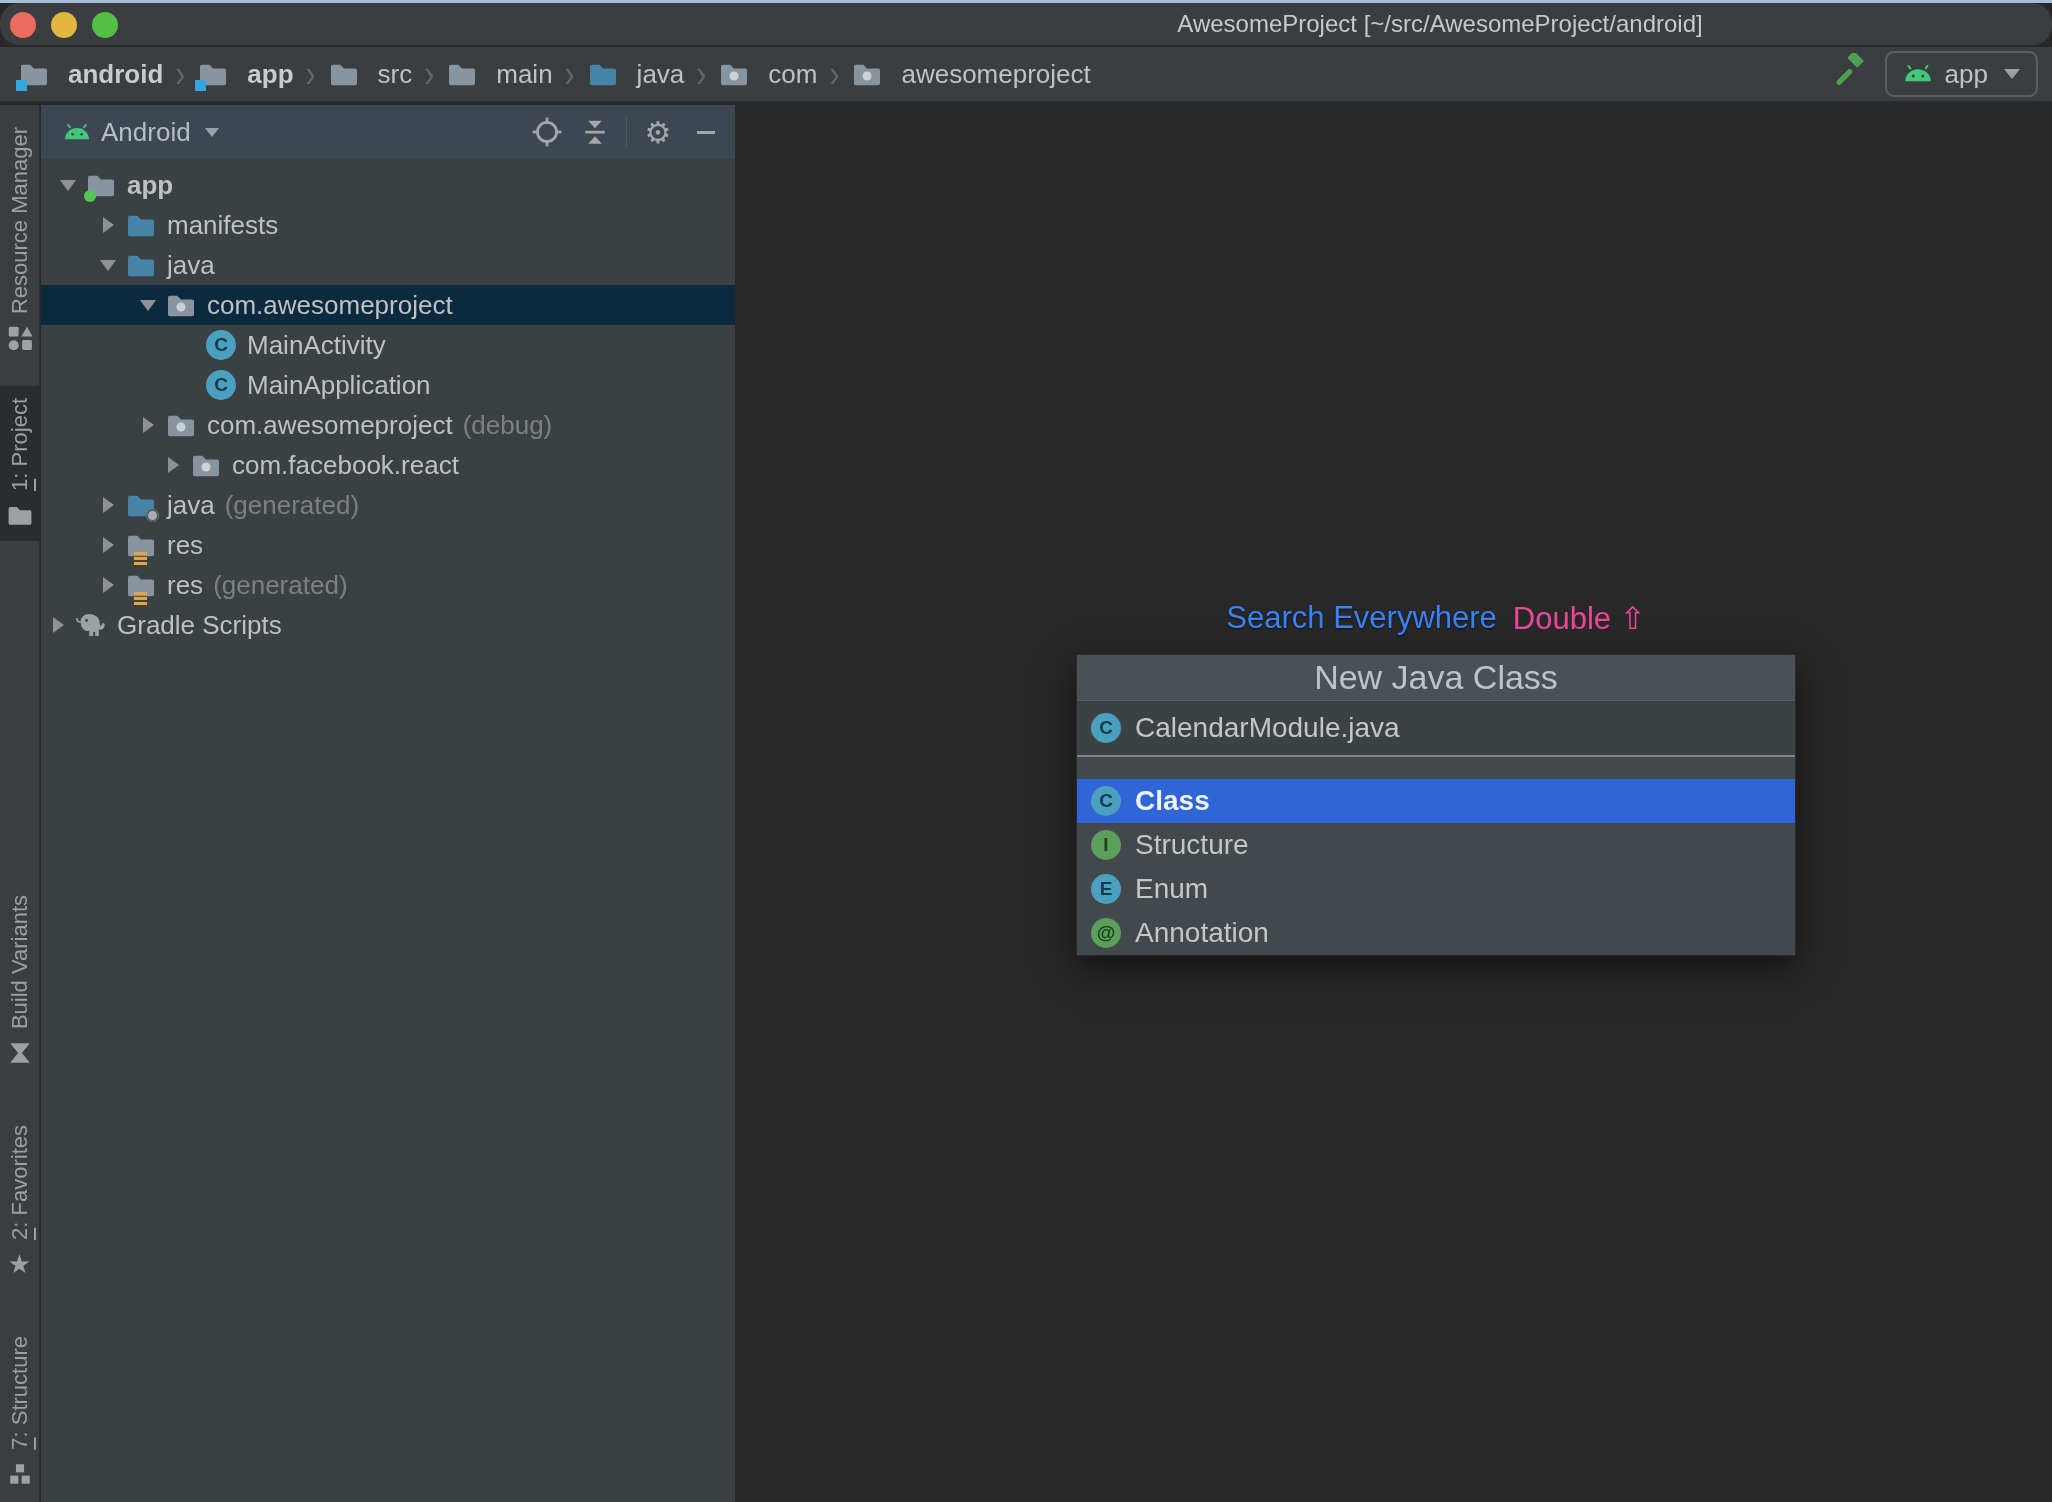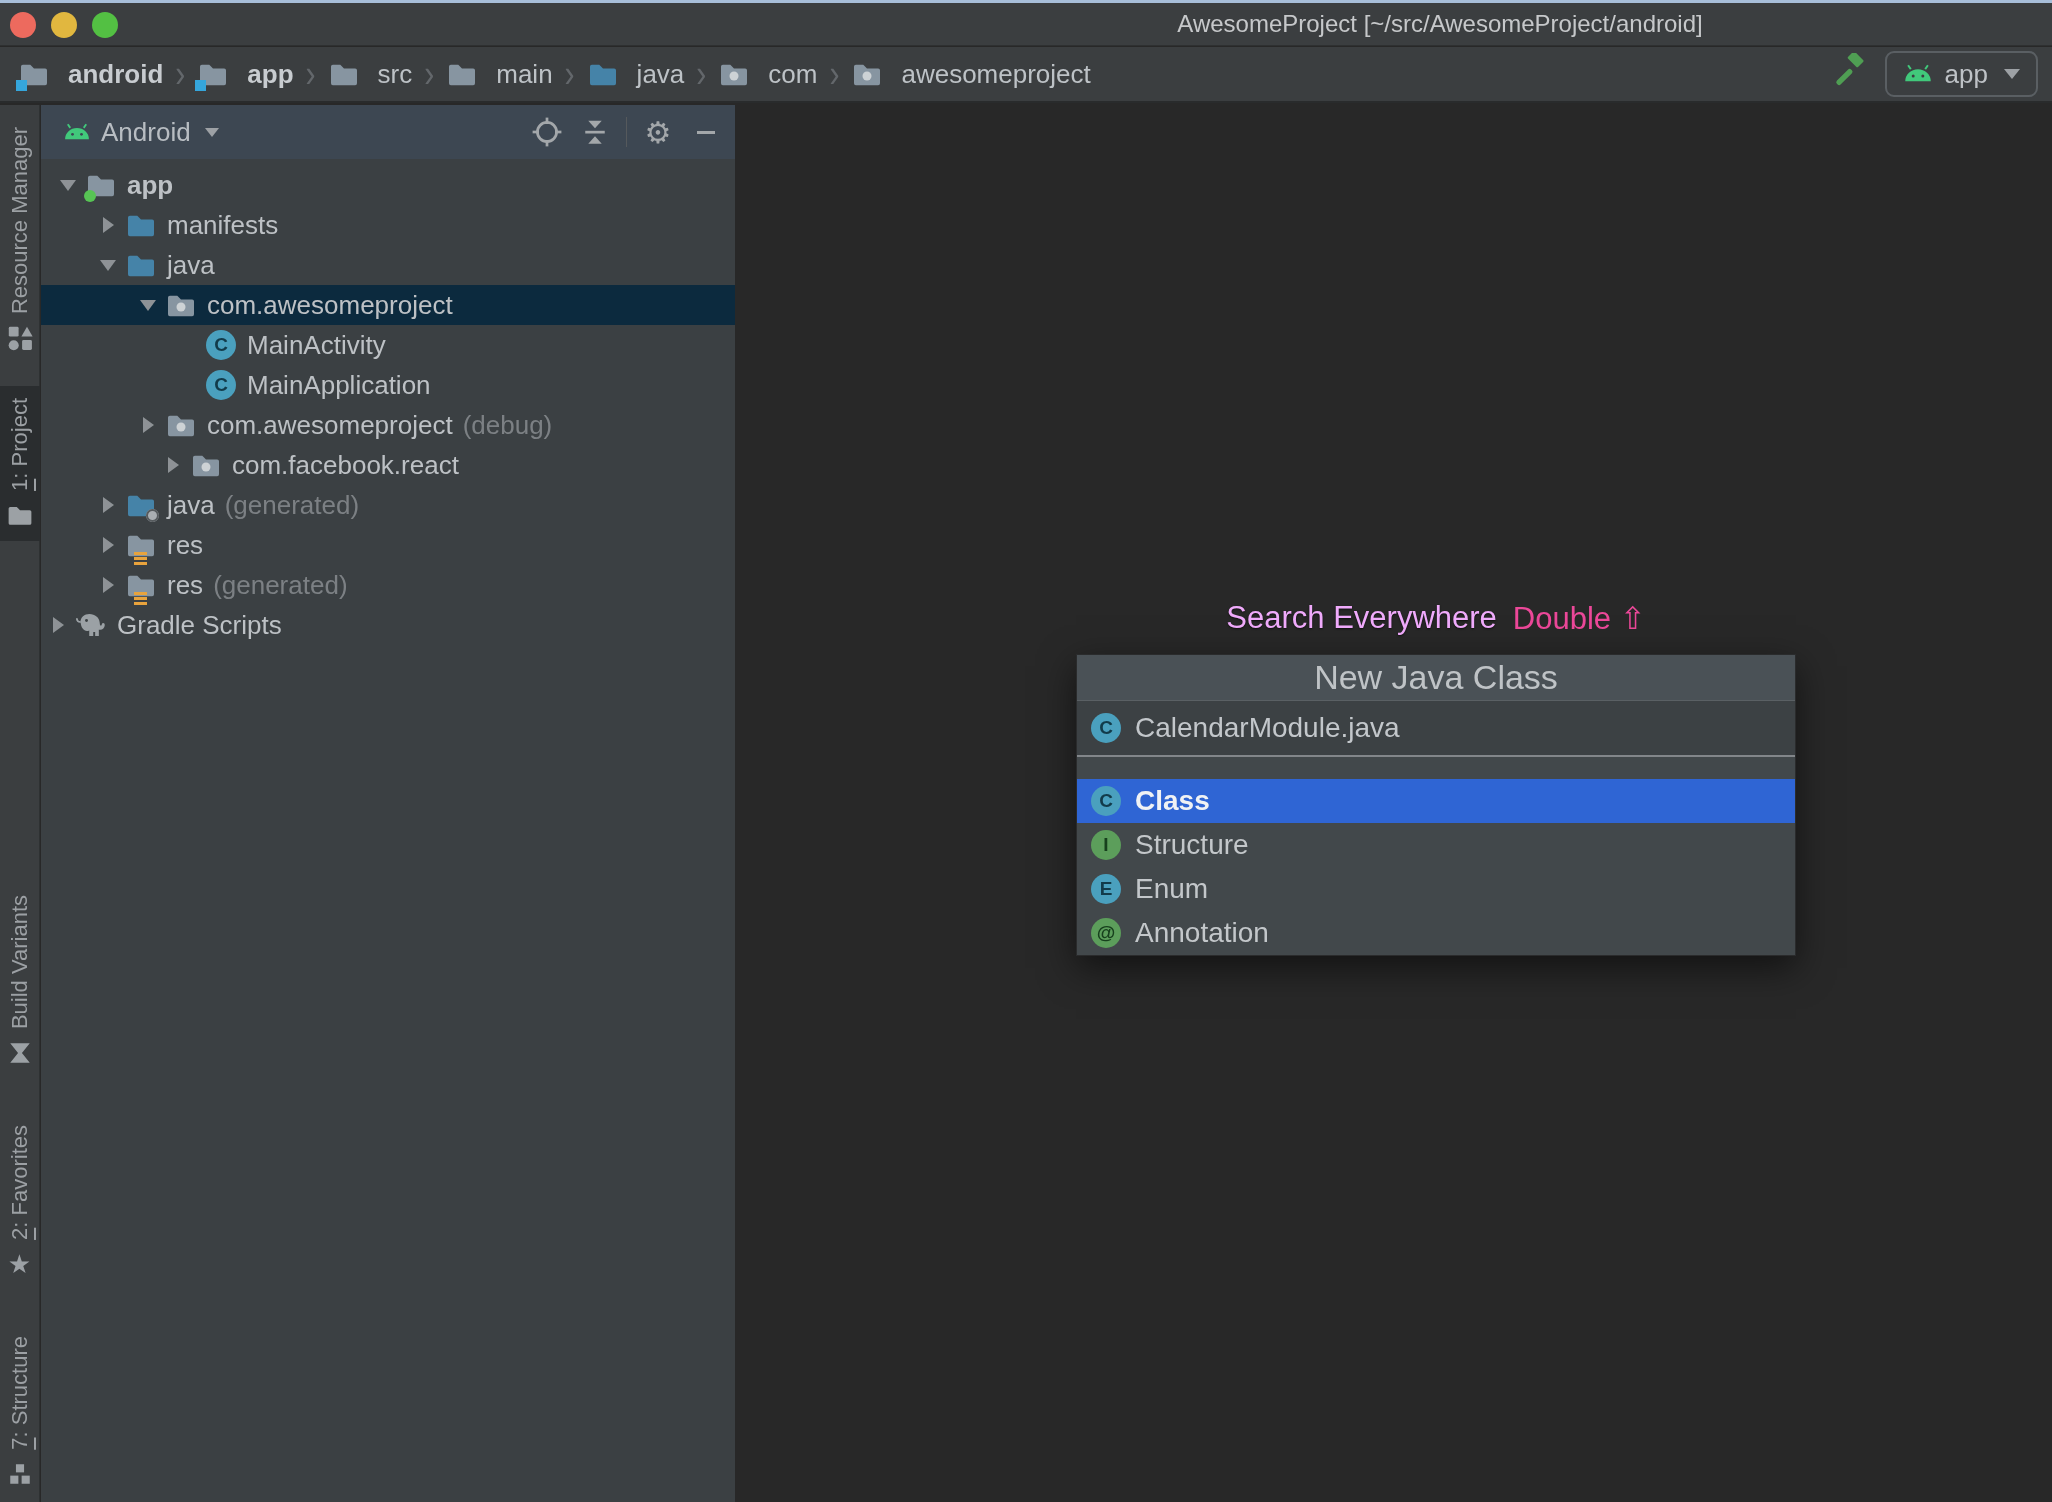--- a/index.html
+++ b/index.html
@@ -5,21 +5,21 @@
   * { margin:0; padding:0; box-sizing:border-box; }
   html,body { background:#1e1e1e; }
   body { font-family:"Liberation Sans","DejaVu Sans",sans-serif; }
   .app { position:relative; width:2052px; height:1502px; background:#282828; overflow:hidden; }
 
   
   .top-strip { position:absolute; left:0; top:0; width:2052px; height:3px; background:#A7BED9; }
 
   
   .titlebar { position:absolute; left:0; top:3px; width:2052px; height:43px; background:#3B3E40;
-              border-bottom:1px solid #2E3031; }
+              border-bottom:1px solid #2E3031;border-radius:20px; }
   .traffic { position:absolute; top:9px; left:10px; display:flex; gap:15px; }
   .light { width:26px; height:26px; border-radius:50%; }
   .light.red { background:#ED6A5E; } .light.yellow { background:#E1B73F; } .light.green { background:#53C043; }
   .win-title { position:absolute; top:0; left:1440px; transform:translateX(-50%); line-height:42px;
                font-size:24px; color:#C6C8CA; white-space:nowrap; }
 
   
   .toolbar { position:absolute; left:0; top:47px; width:2052px; height:56px; background:#3B3E40;
              border-bottom:2px solid #292B2C; display:flex; align-items:center; }
   .crumbs { display:flex; align-items:center; margin-left:18px; flex:1; min-width:0; }
@@ -70,21 +70,21 @@
   .arr-col { width:0; height:0; border-top:8px solid transparent; border-bottom:8px solid transparent;
              border-left:11px solid #8E9296; }
   .ticon { position:relative; display:inline-flex; width:32px; height:28px; margin-right:10px; flex:none;
            align-items:center; justify-content:center; }
   .badge { position:absolute; }
 
   
   .editor { position:absolute; left:737px; top:105px; width:1315px; height:1397px; background:#282828; }
   .hint { position:absolute; left:699px; top:495px; transform:translateX(-50%); display:flex; gap:16px;
           font-size:31px; white-space:nowrap; }
-  .hint .h1 { color:#f0abfc; text-shadow:0 1px 2px rgba(0,0,0,.6); }
+  .hint .h1 { color:#3b82f6; text-shadow:0 1px 2px rgba(0,0,0,.6); }
   .hint .h2 { color:#ec4899; }
 
   
   .popup { position:absolute; left:1076px; top:654px; width:720px; background:#42484B;
            border:1px solid #2A2B2C; box-shadow:0 12px 34px rgba(0,0,0,.55); }
   .popup-header { height:46px; background:#4A5156; border-bottom:1px solid #5A6064; display:flex;
                   align-items:center; justify-content:center; font-size:34px; color:#BFC3C6; }
   .popup-input { height:56px; background:#3C4144; border-bottom:2px solid #82868A; display:flex;
                  align-items:center; padding-left:14px; font-size:28px; color:#C3C7CB; cursor:text; }
   .popup-gap { height:22px; }

